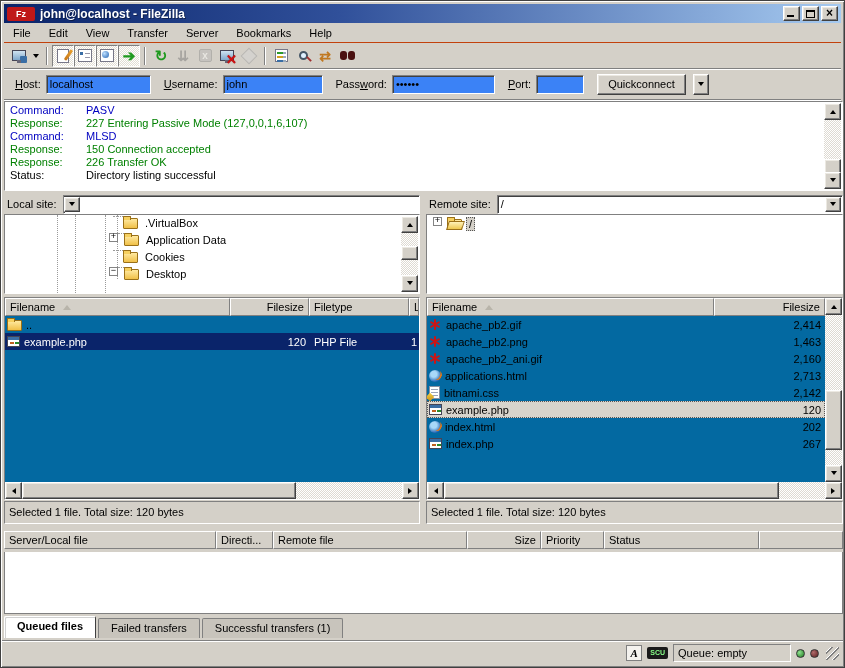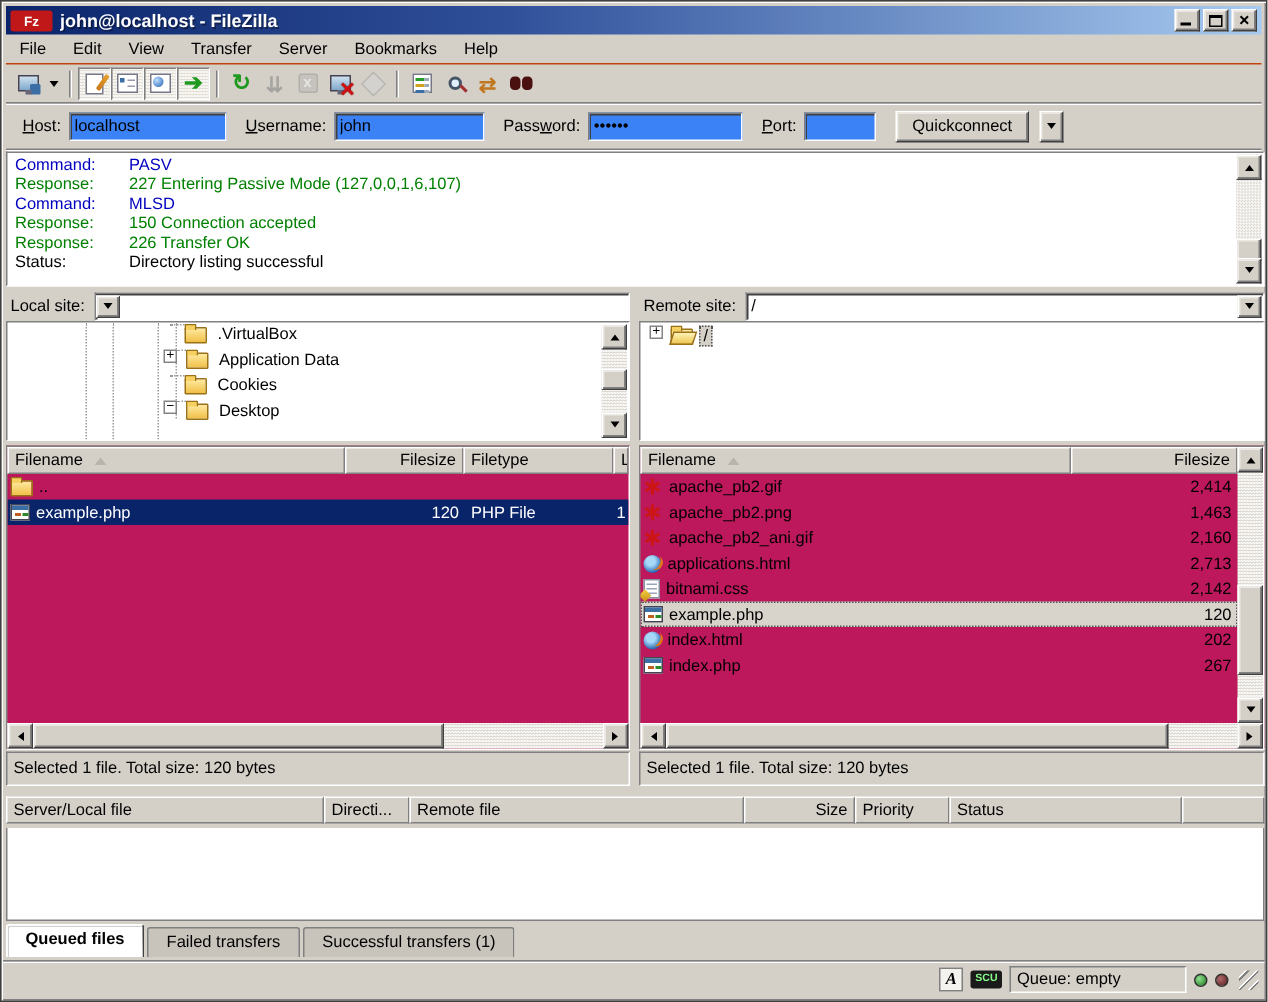--- a/index.html
+++ b/index.html
@@ -127,21 +127,21 @@
   .apache-ico::before, .apache-ico::after { content:""; position:absolute; left:5px; top:1px; width:2px; height:11px; background:#cc1515; border-radius:1px; }
   .apache-ico::before { transform:rotate(60deg); }
   .apache-ico::after { transform:rotate(-60deg); }
   .html-ico { width:12px; height:12px; border-radius:50%; background:radial-gradient(circle at 40% 35%, #a8d8f8 0 28%, #1f5fae 75%); }
   .html-ico::after { content:""; position:absolute; right:-1px; top:0; width:8px; height:10px; border-radius:50%; border-right:2px solid #e07818; transform:rotate(25deg); }
   .css-ico { width:11px; height:13px; background:#fff; border:1px solid #8890a0; }
   .css-ico::before { content:""; position:absolute; left:1px; top:2px; width:7px; height:1px; background:#9aa4b8; box-shadow:0 3px 0 #9aa4b8, 0 6px 0 #9aa4b8; }
   .css-ico::after { content:""; position:absolute; left:-3px; bottom:-2px; width:6px; height:6px; background:linear-gradient(135deg,#f4d040,#c89018); transform:rotate(45deg); }
 
   
-  .listpane { position:absolute; top:296px; background:#be185d; }
+  .listpane { position:absolute; top:296px; background:#0369a1; }
   .lheader { position:absolute; left:0; top:0; right:0; height:18px; display:flex; }
   .hcell { height:18px; padding:2px 4px; background:#d4d0c8; border:1px solid; border-color:#fff #808080 #808080 #fff; display:flex; align-items:center; white-space:nowrap; overflow:hidden; }
   .hcell.num { justify-content:flex-end; }
   .sortarr { width:0; height:0; border:4px solid transparent; border-bottom:5px solid #b8b4aa; margin-left:8px; margin-top:-3px; }
   .lrows { position:absolute; left:0; top:18px; right:0; bottom:0; overflow:hidden; }
   .lrow { display:flex; height:17px; align-items:center; padding-left:2px; white-space:nowrap; }
   .lrow .nm { overflow:hidden; }
   .cell-num { text-align:right; padding-right:4px; flex:0 0 auto; }
   .lrow.sel-active { background:#0a246a; color:#fff; }
   .lrow.sel-inactive { background:#d8d4cc; outline:1px dotted #555; outline-offset:-1px; }
@@ -508,21 +508,21 @@
     <span class="txt">Selected 1 file. Total size: 120 bytes</span>
   </div>
 
   <div class="queuehdr">
     <div class="hcell" style="width:212px;">
         <span>Server/Local file</span>
       </div>
     <div class="hcell" style="width:57px;">
         <span>Directi...</span>
       </div>
-    <div class="hcell" style="width:223px;">
+    <div class="hcell" style="width:194px;">
         <span>Remote file</span>
       </div>
     <div class="hcell num" style="width:74px;">
         <span>Size</span>
       </div>
     <div class="hcell" style="width:63px;">
         <span>Priority</span>
       </div>
     <div class="hcell" style="width:155px;">
         <span>Status</span>

